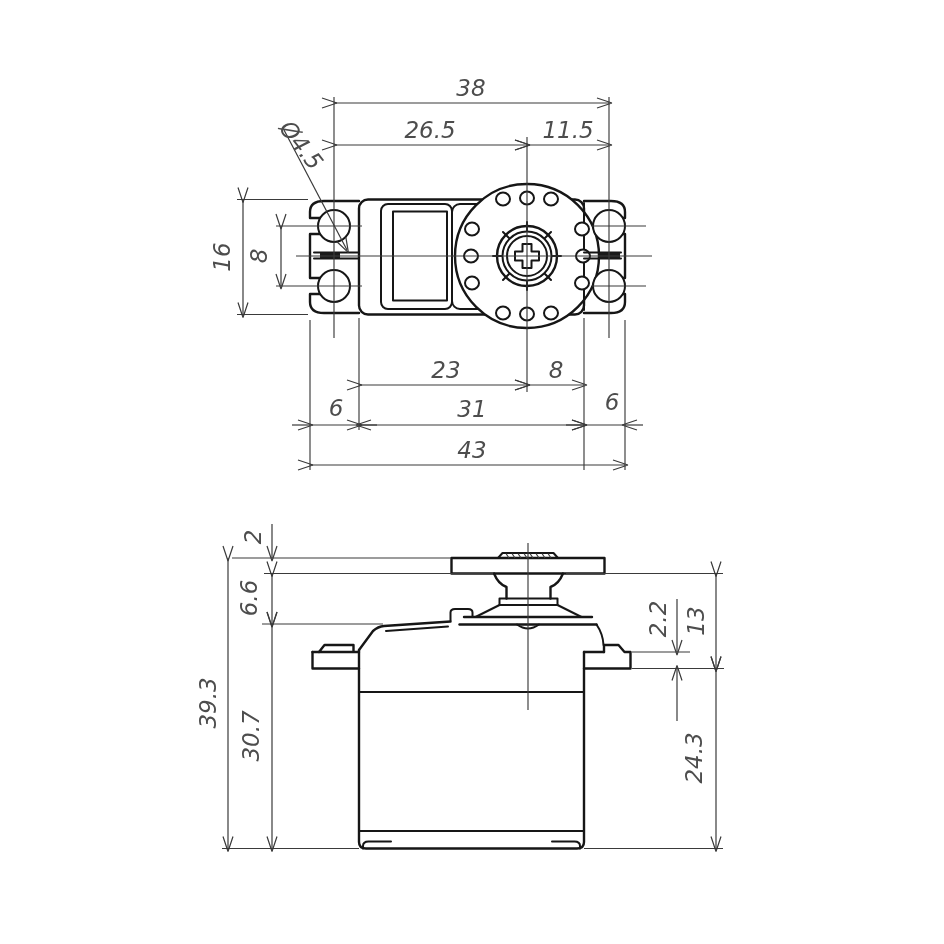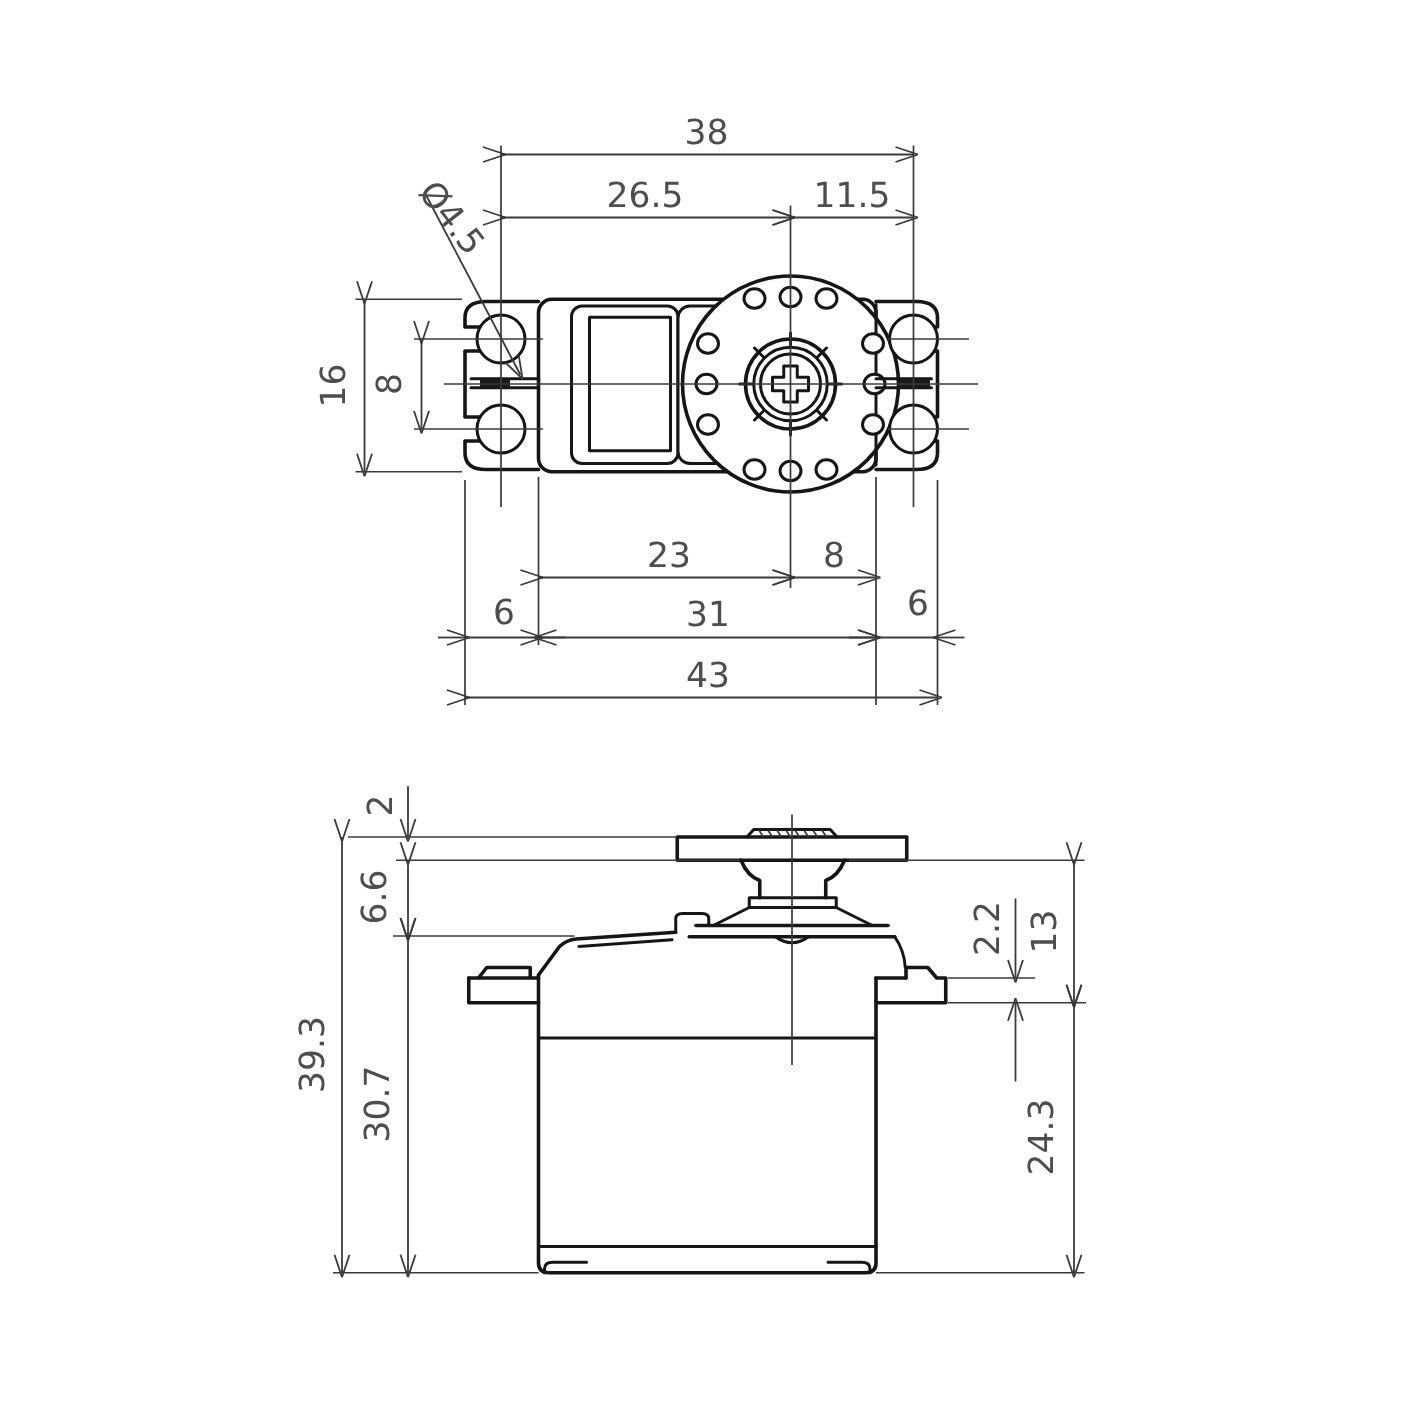--- a/index.html
+++ b/index.html
@@ -1,16 +1,16 @@
 <!DOCTYPE html>
 <html><head>
 <meta charset="utf-8">
 <style>
   html,body{margin:0;padding:0;background:#ffffff;}
-  .page{width:944px;height:944px;background:#ffffff;position:relative;}
+  .page{width:944px;height:944px;background:#ffffff;position:relative;font-style:italic;}
   svg{display:block;}
   .outl{fill:none;stroke:#161616;stroke-width:2.4;stroke-linejoin:round;stroke-linecap:round;}
   .outl2{fill:none;stroke:#161616;stroke-width:2;stroke-linejoin:round;stroke-linecap:round;}
   .wfill{fill:#ffffff;stroke:#161616;stroke-width:2.4;}
   .wfill2{fill:#ffffff;stroke:#161616;stroke-width:2;}
   .thin{fill:none;stroke:#3a3a3a;stroke-width:1.15;}
   .dimln{fill:none;stroke:#3a3a3a;stroke-width:1.2;}
   .slit{fill:#1a1a1a;stroke:none;}
   text.d{font-family:"DejaVu Sans",sans-serif;font-size:23px;fill:#4d4d4d;text-anchor:middle;}
 </style>

